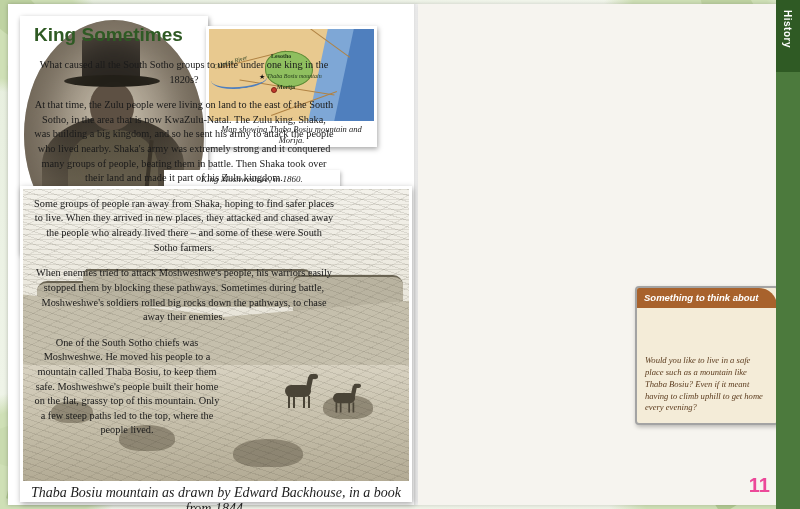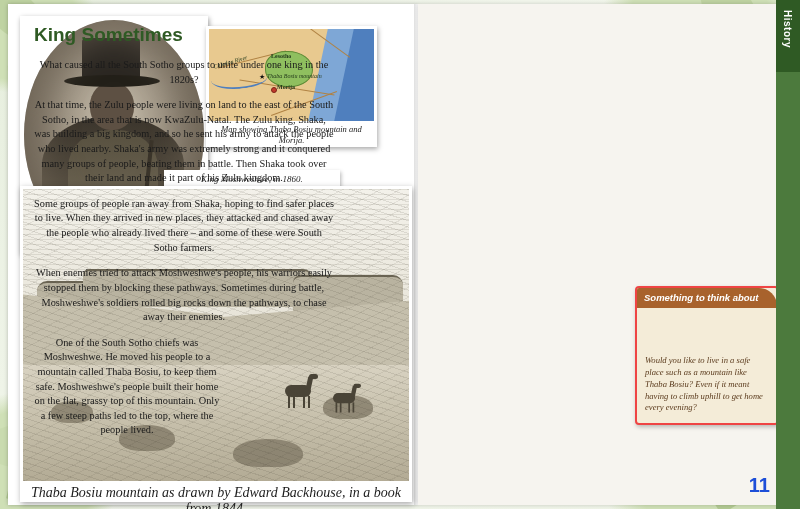--- a/index.html
+++ b/index.html
@@ -107,21 +107,21 @@
     transform-origin: left top;
     position: absolute;
     left: 17px;
     top: 10px;
     white-space: nowrap;
   }
   .page-number {
     position: absolute;
     right: 30px;
     bottom: 12px;
-    color: #1d4ed8;
+    color: #ec4899;
     font-size: 20px;
     font-weight: bold;
     margin-left: 11px;
   }
 
   
   .portrait-frame {
     position: absolute;
     left: 12px;
     top: 12px;
@@ -382,21 +382,21 @@
   }
   .art-p.narrow { width: 186px; }
 
   
   .think-box {
     position: absolute;
     left: 635px;
     top: 286px;
     width: 140px;
     background: #f4ecd8;
-    border: 2px solid #ef4444;
+    border: 2px solid #a3a3a3;
     border-radius: 4px;
     box-shadow: 1px 2px 4px rgba(0,0,0,.25);
   }
   .think-head {
     background: #a8622c;
     color: #ffffff;
     font-size: 9.5px;
     font-weight: bold;
     font-style: italic;
     padding: 4px 7px 5px 7px;

